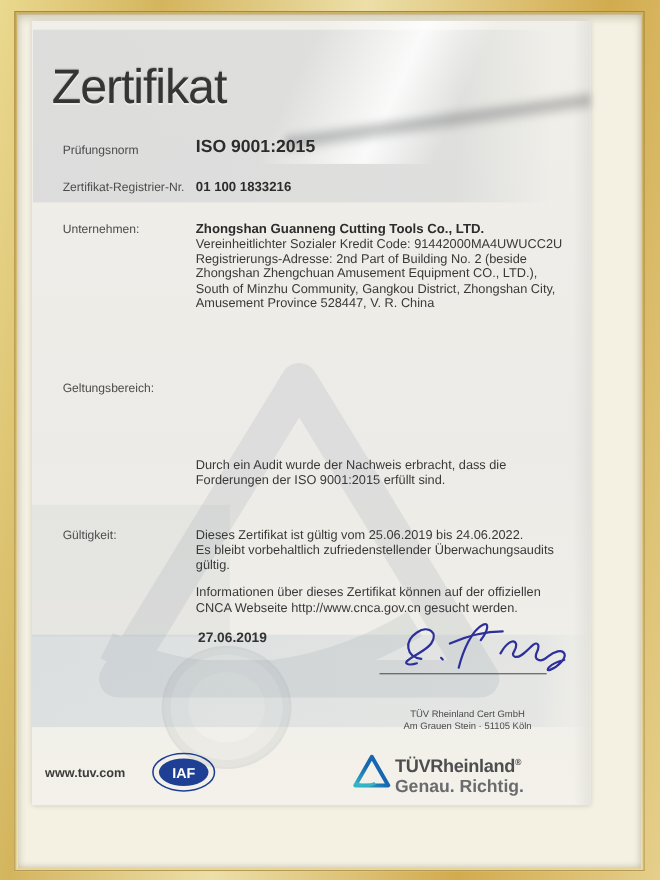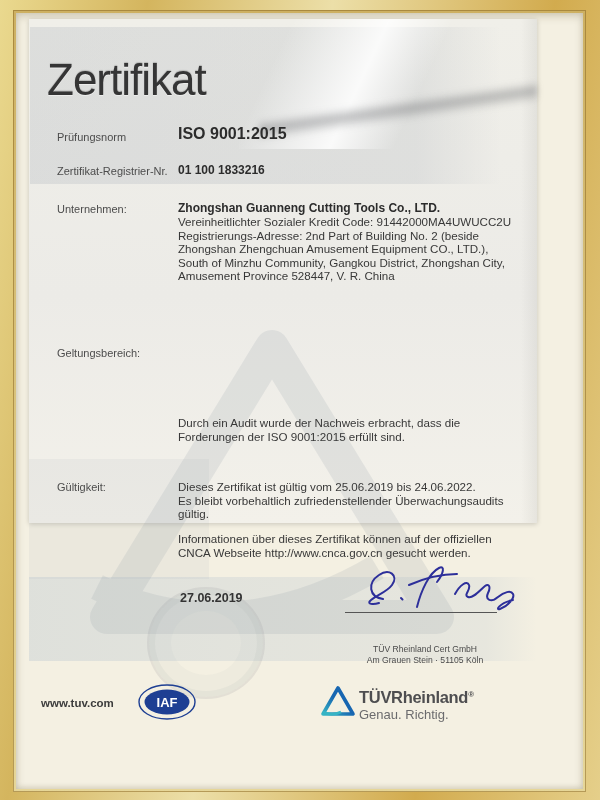--- a/index.html
+++ b/index.html
@@ -9,21 +9,21 @@
          background:linear-gradient(100deg,#ead98f 0%,#d4b55e 20%,#ecdfa8 45%,#d2ab4e 75%,#e5cf8a 100%);}
   
   .frame-lip{position:absolute;left:13px;top:10px;right:14px;bottom:8px;
              background:linear-gradient(180deg,#cdb062,#e6d698);
              box-shadow:inset 0 0 0 1px rgba(140,105,35,.55);}
   
   .mat{position:absolute;left:16px;top:13px;right:17px;bottom:11px;
        background:#f4f0e2;
        box-shadow:inset 0 3px 8px rgba(70,55,20,.22), inset 0 -2px 5px rgba(70,55,20,.12);}
   
-  .paper{position:absolute;left:29px;top:19px;width:508px;height:504px;
+  .paper{position:absolute;left:29px;top:19px;width:508px;height:713px;
          background:linear-gradient(180deg,#f0efe9 0%,#ecebe7 55%,#f3f1ea 100%);
          box-shadow:0 1px 5px rgba(0,0,0,.18);}
   .overlay{position:absolute;pointer-events:none;}
   .band-top{left:1px;top:8px;width:471px;height:157px;
             background:linear-gradient(90deg,rgba(166,173,183,.26) 0%,rgba(166,173,183,.22) 82%,rgba(166,173,183,0) 100%);}
   .glare-top{left:210px;top:0;width:298px;height:130px;
              background:linear-gradient(115deg,rgba(255,255,255,0) 15%,rgba(255,255,255,.85) 42%,rgba(255,255,255,0) 60%);}
   .dark-streak{left:230px;top:62px;width:278px;height:58px;filter:blur(3px);
                background:linear-gradient(172deg,rgba(0,0,0,0) 40%,rgba(90,92,96,.38) 50%,rgba(0,0,0,0) 62%);}
   .band-mid{left:0;top:558px;width:508px;height:84px;
@@ -42,21 +42,21 @@
   .val-big{font-size:16px;font-weight:bold;color:#2c2c2c;}
   .val-bold{font-size:12px;font-weight:bold;color:#2c2c2c;}
   .txt{font-size:11.6px;line-height:13.6px;color:#383838;}
   .company-name{font-size:12px;font-weight:bold;color:#2c2c2c;line-height:14px;}
   .date{font-size:12.5px;font-weight:bold;color:#333;}
   .sig-line{border-top:1.2px solid #555;width:152px;}
   .issuer{font-size:8.6px;line-height:10.5px;color:#4a4a4a;text-align:center;width:190px;white-space:normal;}
   .website{font-size:11.5px;font-weight:bold;color:#3c3c3c;}
   .brand{font-size:16.5px;font-weight:bold;color:#4e4e50;letter-spacing:-0.3px;}
   .brand sup{font-size:8px;}
-  .tagline{font-size:13px;font-weight:normal;color:#6b6b6d;}
+  .tagline{font-size:16px;font-weight:bold;color:#6b6b6d;}
   .dakks-word{font-size:15px;font-weight:bold;color:#3f3f41;letter-spacing:.5px;}
   .dakks-small{font-size:5.5px;line-height:6.5px;color:#555;white-space:normal;width:70px;}
 </style>
 </head>
 <body>
 
 <div class="photo">
   <div class="frame-lip"></div>
   <div class="mat"></div>
 
@@ -104,21 +104,21 @@
       <div class="txt">Dieses Zertifikat ist gültig vom 25.06.2019 bis 24.06.2022.</div>
       <div class="txt">Es bleibt vorbehaltlich zufriedenstellender Überwachungsaudits</div>
       <div class="txt">gültig.</div>
     </div>
 
     <div class="abs" style="left:149px;top:513px;">
       <div class="txt">Informationen über dieses Zertifikat können auf der offiziellen</div>
       <div class="txt">CNCA Webseite http://www.cnca.gov.cn gesucht werden.</div>
     </div>
 
-    <div class="abs date" style="left:151px;top:572px;">27.06.2019</div>
+    <div class="abs date" style="left:151px;top:554px;">27.06.2019</div>
 
     <svg class="abs" style="left:328px;top:544px;" width="172" height="48" viewBox="0 0 172 48">
       <g fill="none" stroke="#2d2f9a" stroke-width="2" stroke-linecap="round">
         <path d="M26 36 C12 34 10 20 22 12 C32 5 42 12 35 22 C30 29 18 33 13 38 C10 41 16 42 22 40"></path>
         <path d="M44 35 l1.5 1.5"></path>
         <path d="M60 44 C64 28 72 10 82 5 C88 2 87 10 80 19"></path>
         <path d="M52 22 C68 15 86 11 100 11"></path>
         <path d="M98 31 C103 22 110 17 112 22 C114 27 106 32 111 34 C116 36 123 27 128 23 C132 20 134 24 131 30 C128 37 134 40 141 34 C147 29 154 27 156 31 C158 35 151 43 143 46 C138 48 142 40 156 37"></path>
       </g>
     </svg>

